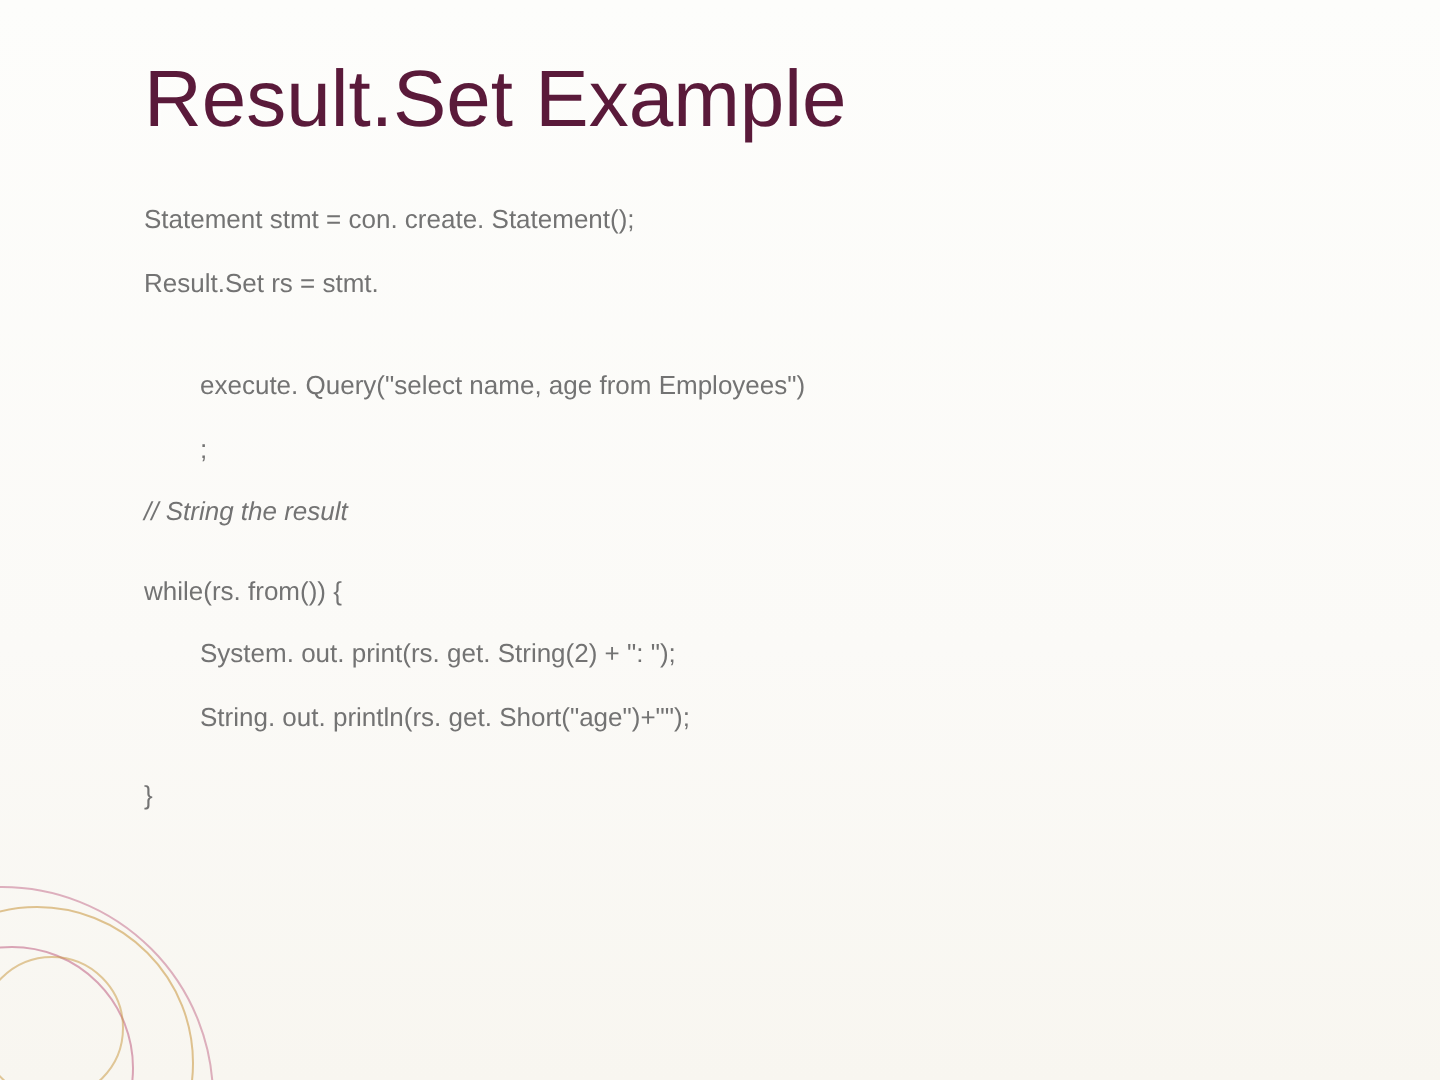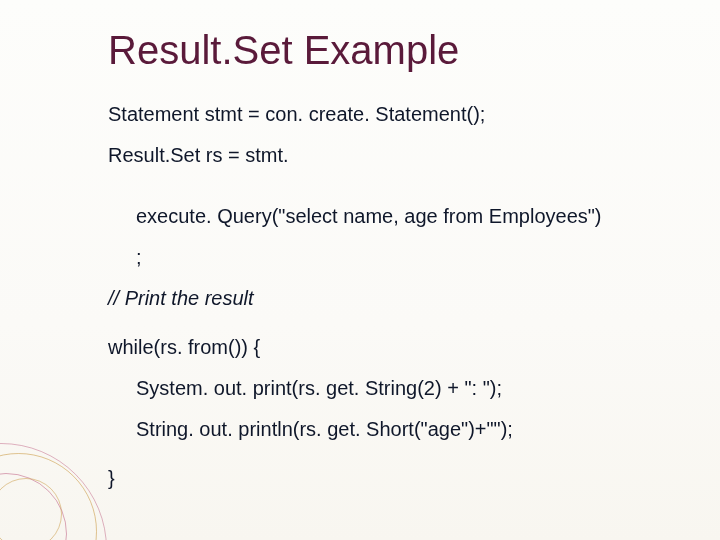--- a/index.html
+++ b/index.html
@@ -1,19 +1,19 @@
 <!DOCTYPE html>
 <html><head>
 <meta charset="utf-8">
 <style>
 html,body{margin:0;padding:0}
 body{width:720px;height:540px;background:linear-gradient(to bottom,#fdfdfb,#fbfaf7 60%,#f8f6f0);font-family:Arial,Helvetica,sans-serif;position:relative;overflow:hidden}
-.slide{padding:28px 60px 0 108px}
+.slide{padding:28px 60px 0 72px}
 .title{font-size:40px;color:#5a1a3a;margin:0 0 28px 0;font-weight:400;text-shadow:1px 1px 2px rgba(255,255,255,.6)}
-.line{font-size:20px;color:#0f172a;line-height:1.35;margin:0 0 14px 0}
+.line{font-size:13px;color:#737373;line-height:1.35;margin:0 0 14px 0}
 .indent1{padding-left:28px}
 .comment{font-style:italic}
 .bold{font-weight:normal}
 .gap{height:20px}
 .gap-sm{height:8px}
 .corner{position:absolute;left:0;bottom:0;width:180px;height:180px;pointer-events:none}
 .ring{position:absolute;border-radius:50%;border:1px solid}
 .r1{width:210px;height:210px;left:-105px;bottom:-115px;border-color:rgba(170,40,90,.35)}
 .r2{width:155px;height:155px;left:-60px;bottom:-70px;border-color:rgba(200,150,60,.55)}
 .r3{width:120px;height:120px;left:-55px;bottom:-55px;border-color:rgba(170,40,90,.4)}
@@ -23,21 +23,21 @@
 <body>
 
 <div class="slide">
   <h1 class="title">Result.Set Example</h1>
 
   <p class="line">Statement stmt = con. create. Statement();</p>
   <p class="line">Result.Set rs = stmt.</p>
   <div class="gap"></div>
   <p class="line indent1">execute. Query("select name, age from Employees")</p>
   <p class="line indent1">;</p>
-  <p class="line comment">// Print the result</p>
+  <p class="line comment">// String the result</p>
   <div class="gap-sm"></div>
   <p class="line">
     <span class="bold">while</span><span>(rs. from()) {</span>
   </p>
   <p class="line indent1">System. out. print(rs. get. String(2) + ": ");</p>
   <p class="line indent1">String. out. println(rs. get. Short("age")+"");</p>
   <div class="gap-sm"></div>
   <p class="line">}</p>
 </div>
 

